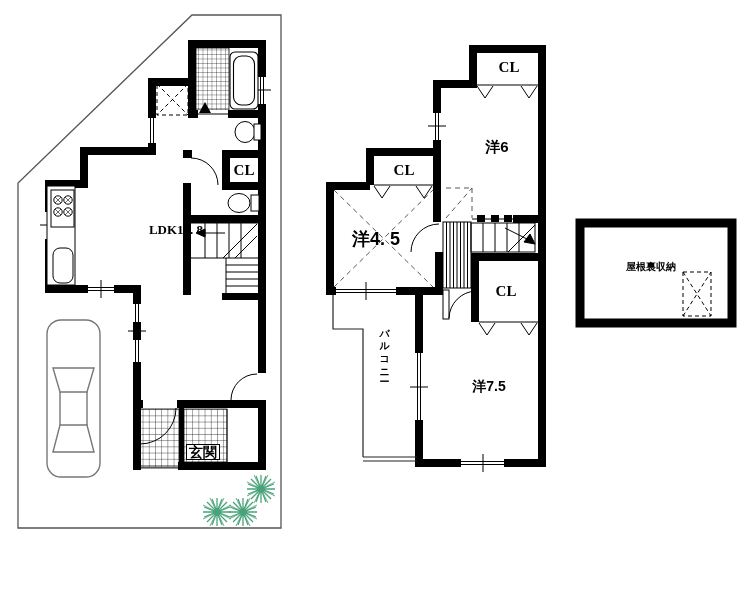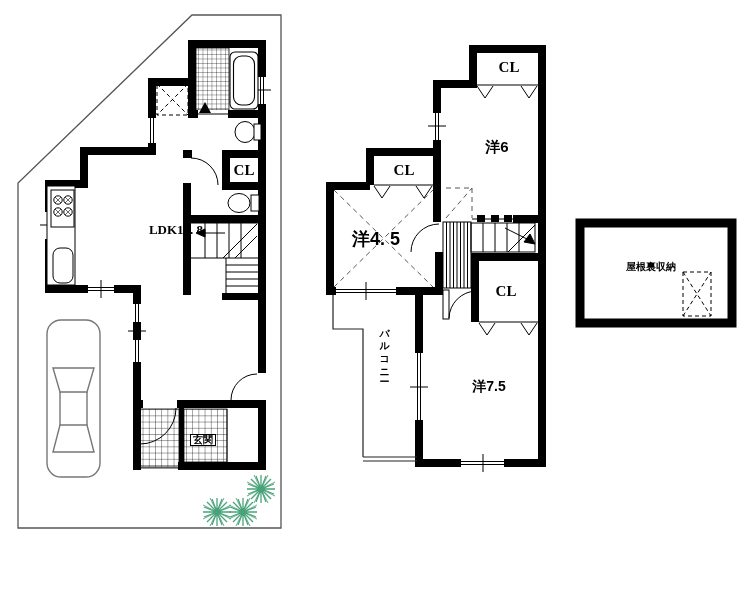--- a/index.html
+++ b/index.html
@@ -260,21 +260,21 @@
     <rect x="580" y="223" width="152" height="100" fill="#fff" stroke="#000" stroke-width="9"></rect>
     <g stroke="#000" stroke-width="1" stroke-dasharray="4 3" fill="none">
       <rect x="683" y="272" width="28" height="44"></rect>
       <path d="M683 272l28 44M683 316l28-44"></path>
     </g>
   </g>
 </svg>
 
 <div class="lbl serif" style="left:132px;top:229px;font-size:13px;margin-left:44px;">LDK14. 8</div>
 <div class="lbl serif" style="left:244px;top:170px;font-size:15px;">CL</div>
-<div class="lbl gothic boxed" style="left:203px;top:440px;font-size:10px;">玄関</div>
+<div class="lbl gothic boxed" style="left:203px;top:452px;font-size:14px;">玄関</div>
 
 <div class="lbl gothic" style="left:497px;top:146px;font-size:15px;">洋6</div>
 <div class="lbl gothic" style="left:376px;top:239px;font-size:18px;">洋4. 5</div>
 <div class="lbl gothic" style="left:489px;top:386px;font-size:14px;">洋7.5</div>
 <div class="lbl serif" style="left:509px;top:67px;font-size:15px;">CL</div>
 <div class="lbl serif" style="left:404px;top:170px;font-size:15px;">CL</div>
 <div class="lbl serif" style="left:506px;top:291px;font-size:15px;">CL</div>
 <div class="lbl gothic vert" style="left:384px;top:322px;font-size:10px;">バルコニー</div>
 
 <div class="lbl gothic" style="left:651px;top:267px;font-size:10px;">屋根裏収納</div>

